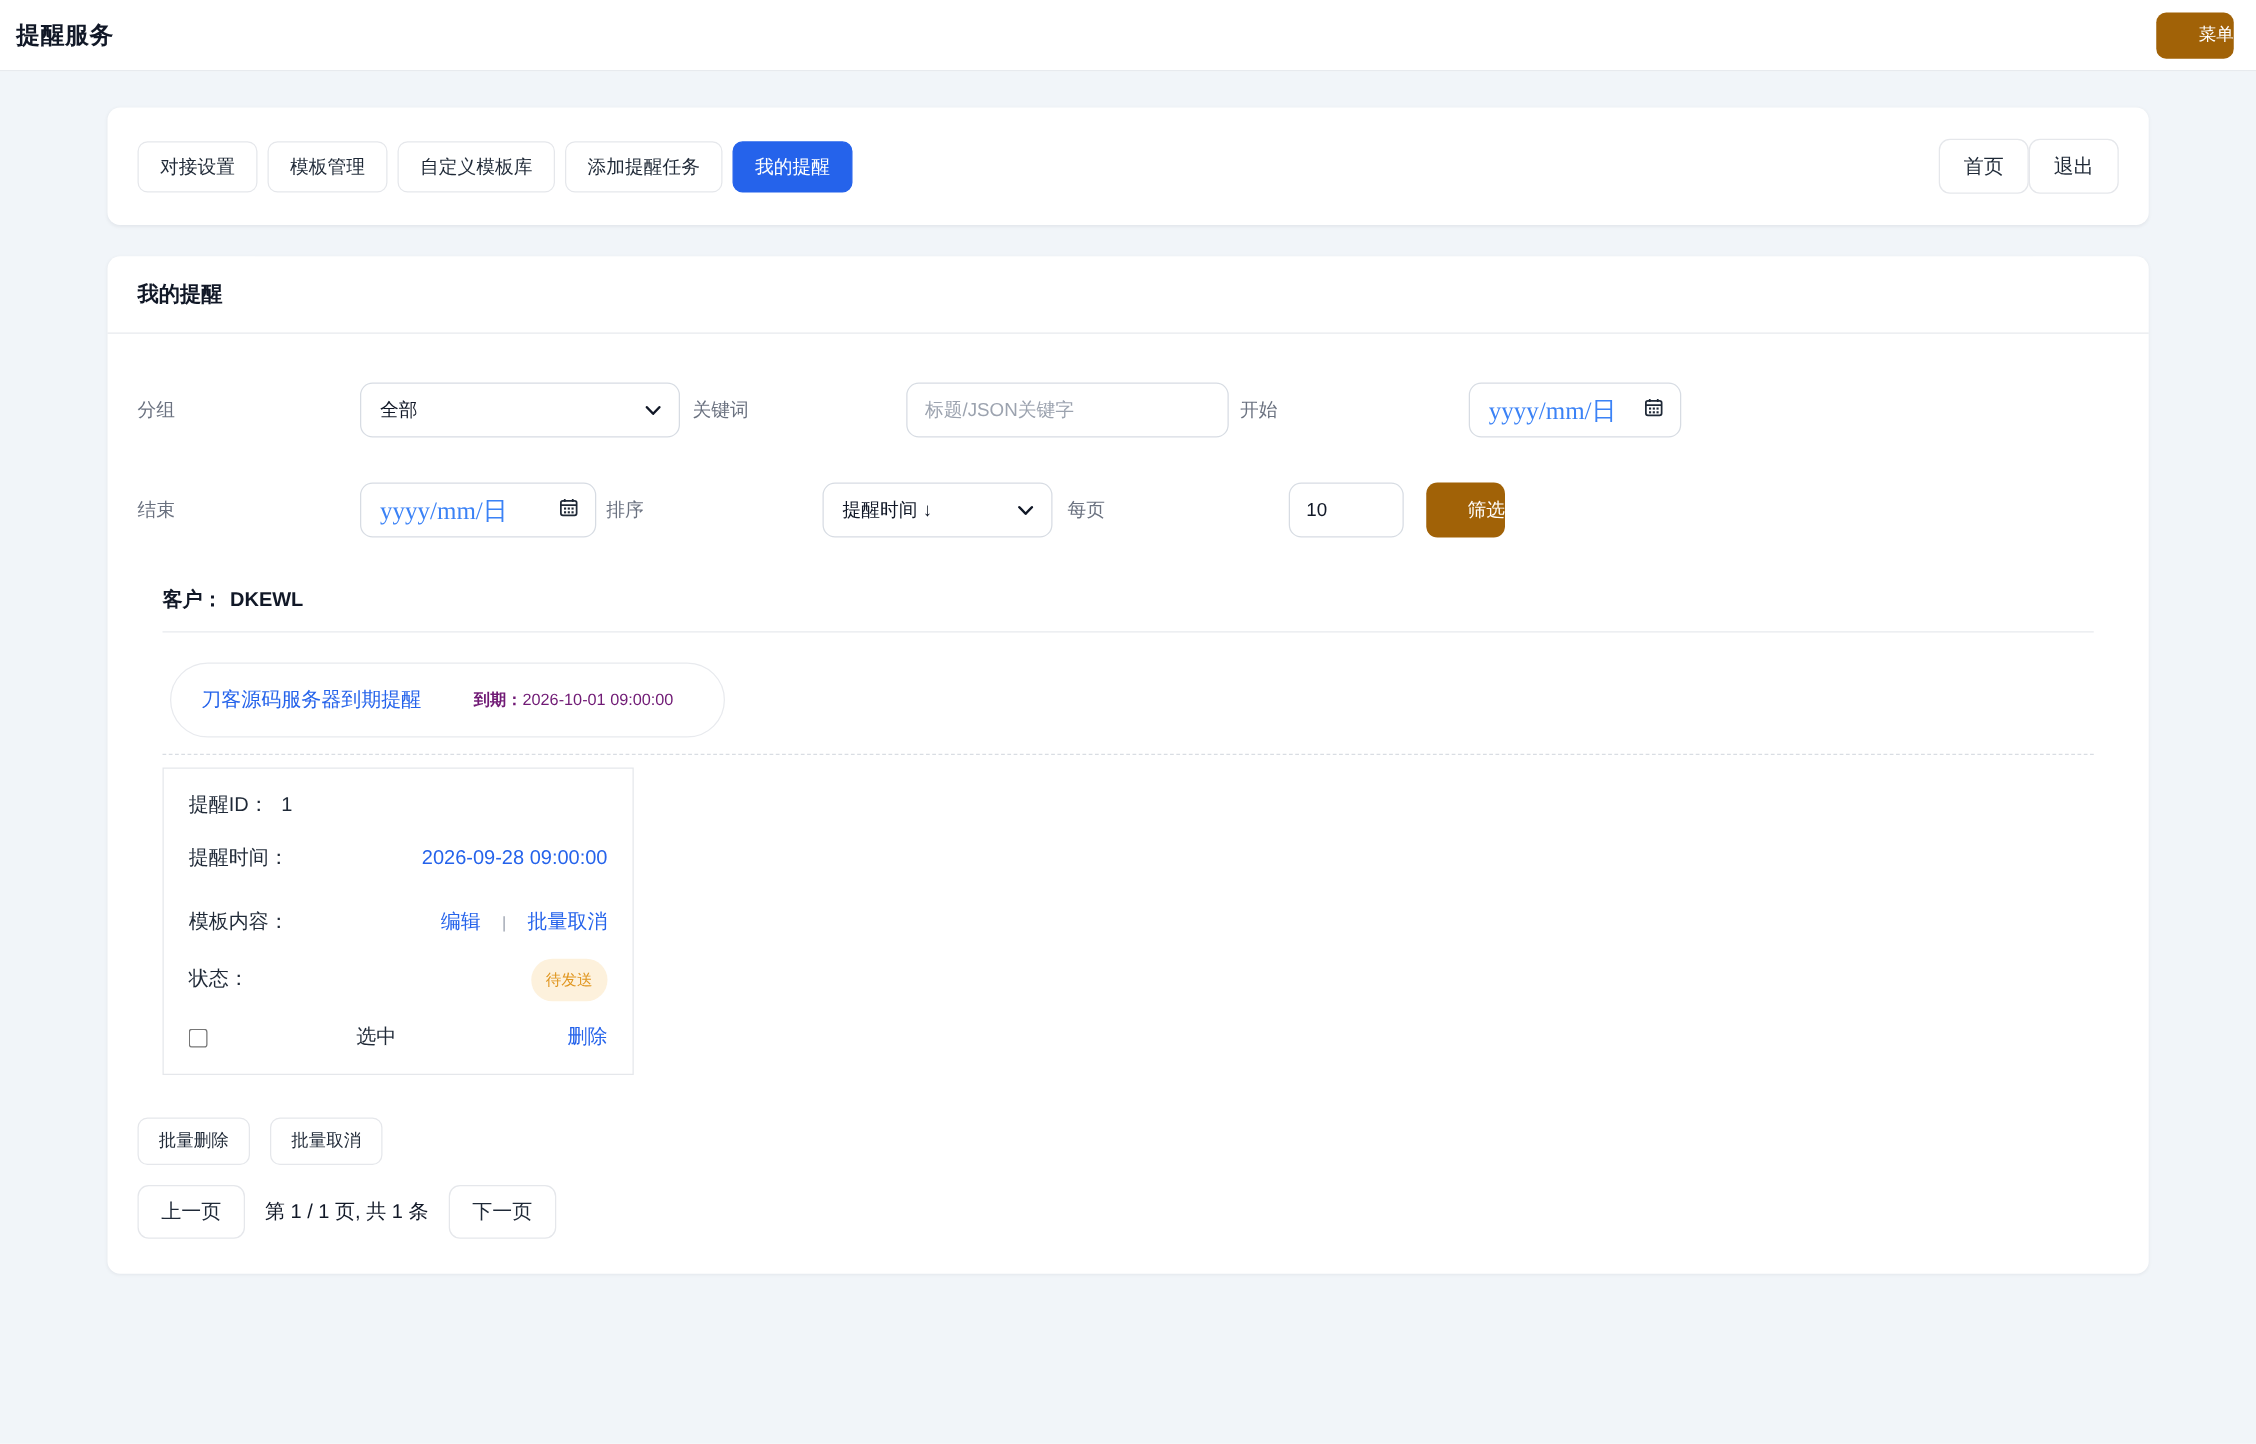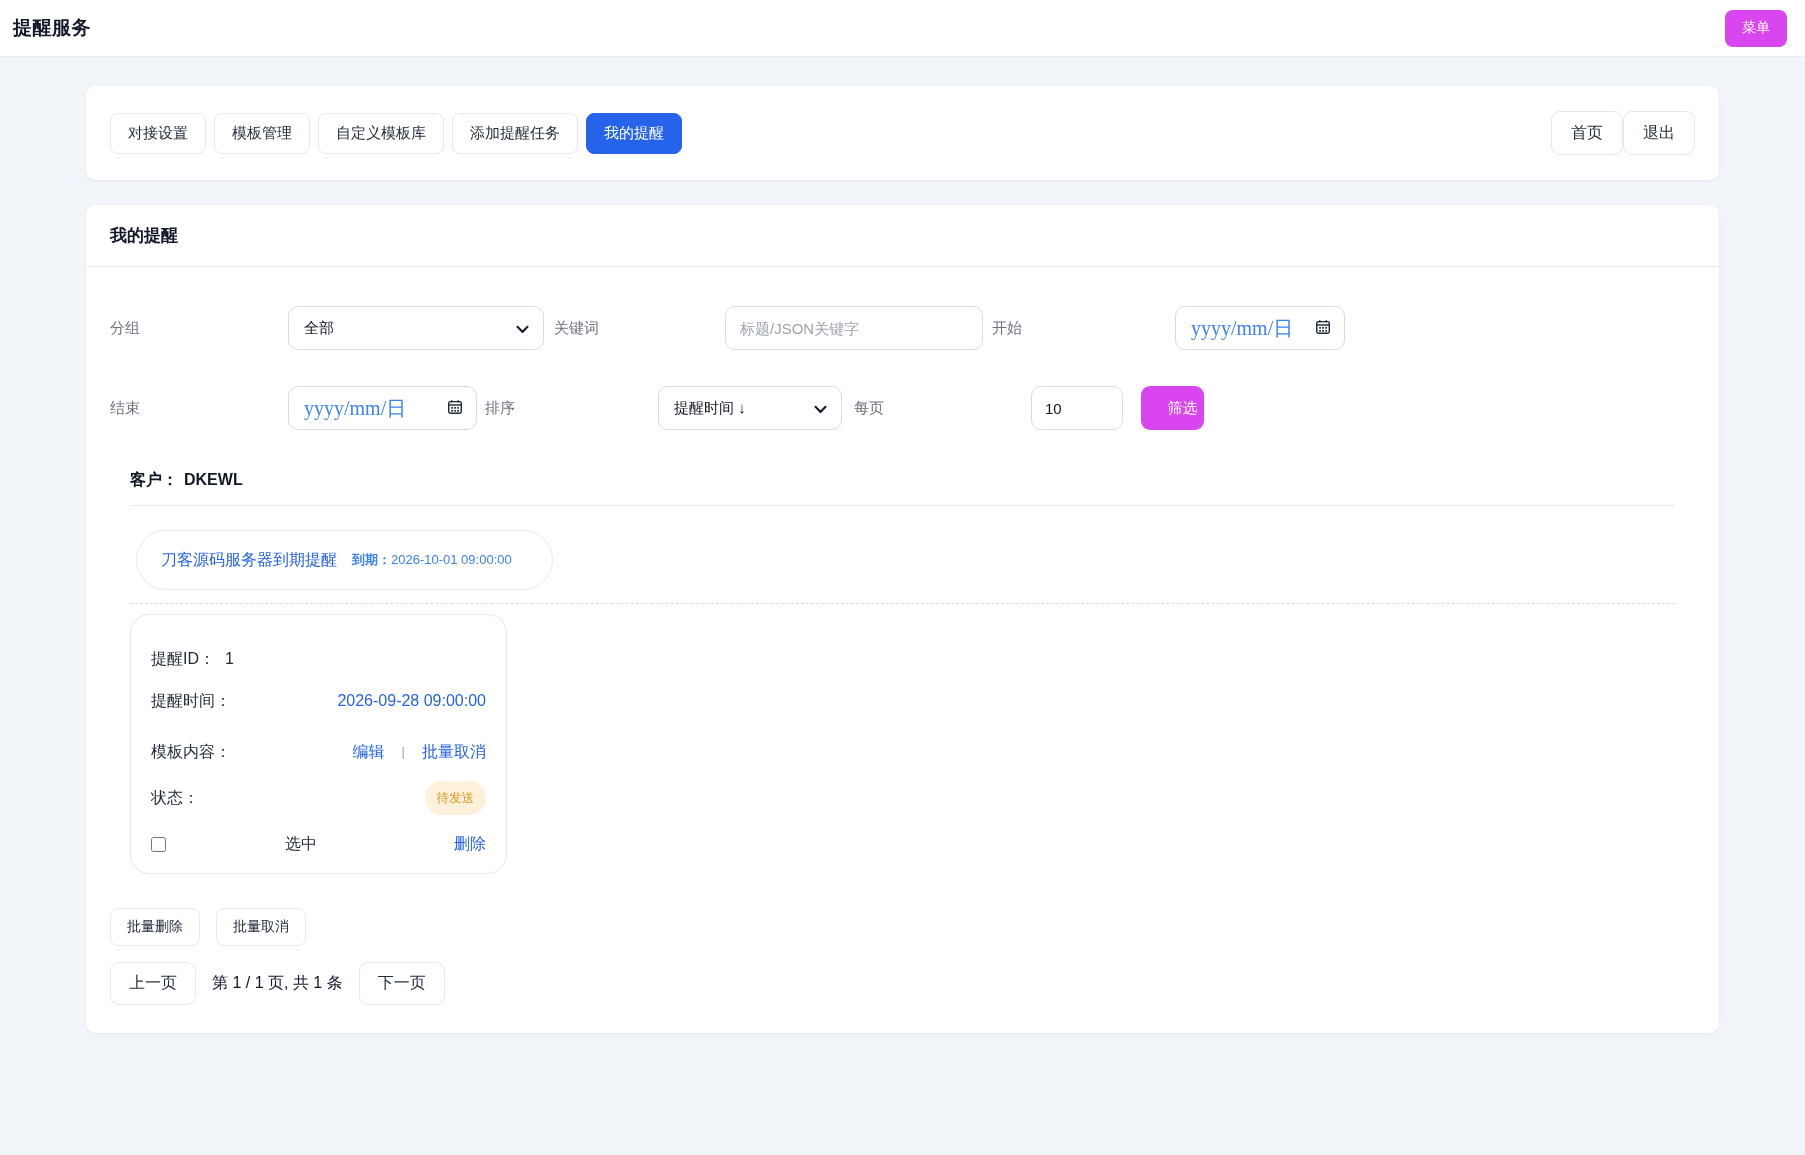--- a/index.html
+++ b/index.html
@@ -9,22 +9,22 @@
     background:#f1f5f9; color:#1f2937; overflow:hidden;
   }
   
   .topbar {
     height:57px; background:#ffffff; border-bottom:1px solid #e7eaee;
     display:flex; align-items:center; justify-content:space-between;
     padding:0 18px 0 13px;
   }
   .topbar h1 { font-size:19px; font-weight:bold; color:#111827; letter-spacing:.5px; }
   .btn-primary {
-    background:#d946ef; color:#fff; border:none; border-radius:8px;
-    font-size:14px; cursor:pointer; font-family:inherit;
+    background:#a16207; color:#fff; border:none; border-radius:8px;
+    font-size:14px; cursor:pointer; font-family:inherit;text-align:right;
   }
   .menu-btn { width:62px; height:37px; }
   
   .nav-card, .main-card {
     background:#fff; border-radius:10px; margin:0 86px;
     box-shadow:0 1px 3px rgba(16,24,40,.06);
   }
   .nav-card {
     margin-top:29px; height:94px; display:flex; align-items:center;
     padding:0 24px; gap:8px;
@@ -77,27 +77,27 @@
   .customer-heading .c-label { font-weight:bold; }
   .customer-heading .c-name { font-weight:600; margin-left:6px; }
   .sep-solid { border:none; border-top:1px solid #e8eaee; margin-top:14px; }
   .reminder-pill {
     margin-top:24px; margin-left:6px; display:inline-flex; align-items:center;
     height:60px; padding:0 40px 0 24px; border:1px solid #e8eaee; border-radius:30px;
     background:#fff;
   }
   a.link { color:#2563eb; text-decoration:none; cursor:pointer; }
   .pill-title { font-size:16px; }
-  .pill-expire { margin-left:15px; font-size:13px; color:#3b82f6; }
+  .pill-expire { margin-left:42px; font-size:13px; color:#701a75; }
   .pill-expire .exp-label { font-weight:bold; }
   .sep-dashed { border:none; border-top:1px dashed #d9dde3; margin-top:13px; }
   
   .detail-card {
-    width:377px; margin-top:10px; border:1px solid #e5e7eb; border-radius:19px;
-    background:#fff; padding:31px 20px 16px;
+    width:377px; margin-top:10px; border:1px solid #e5e7eb; border-radius:0;
+    background:#fff; padding:17px 20px 16px;
   }
   .d-row { display:flex; align-items:center; font-size:16px; line-height:26px; }
   .d-row + .d-row { margin-top:16px;justify-content:space-between; }
   .d-row.gap-lg { margin-top:25px; }
   .d-label { color:#1f2937; }
   .d-val { margin-left:10px; }
   .tpl-links { margin-left:18px; display:flex; align-items:center; gap:17px; font-size:16px; }
   .tpl-sep { color:#9ca3af; font-size:13px; }
   .badge {
     margin-left:14px; background:#fdf1dc; color:#e0961f; font-size:12.5px;

